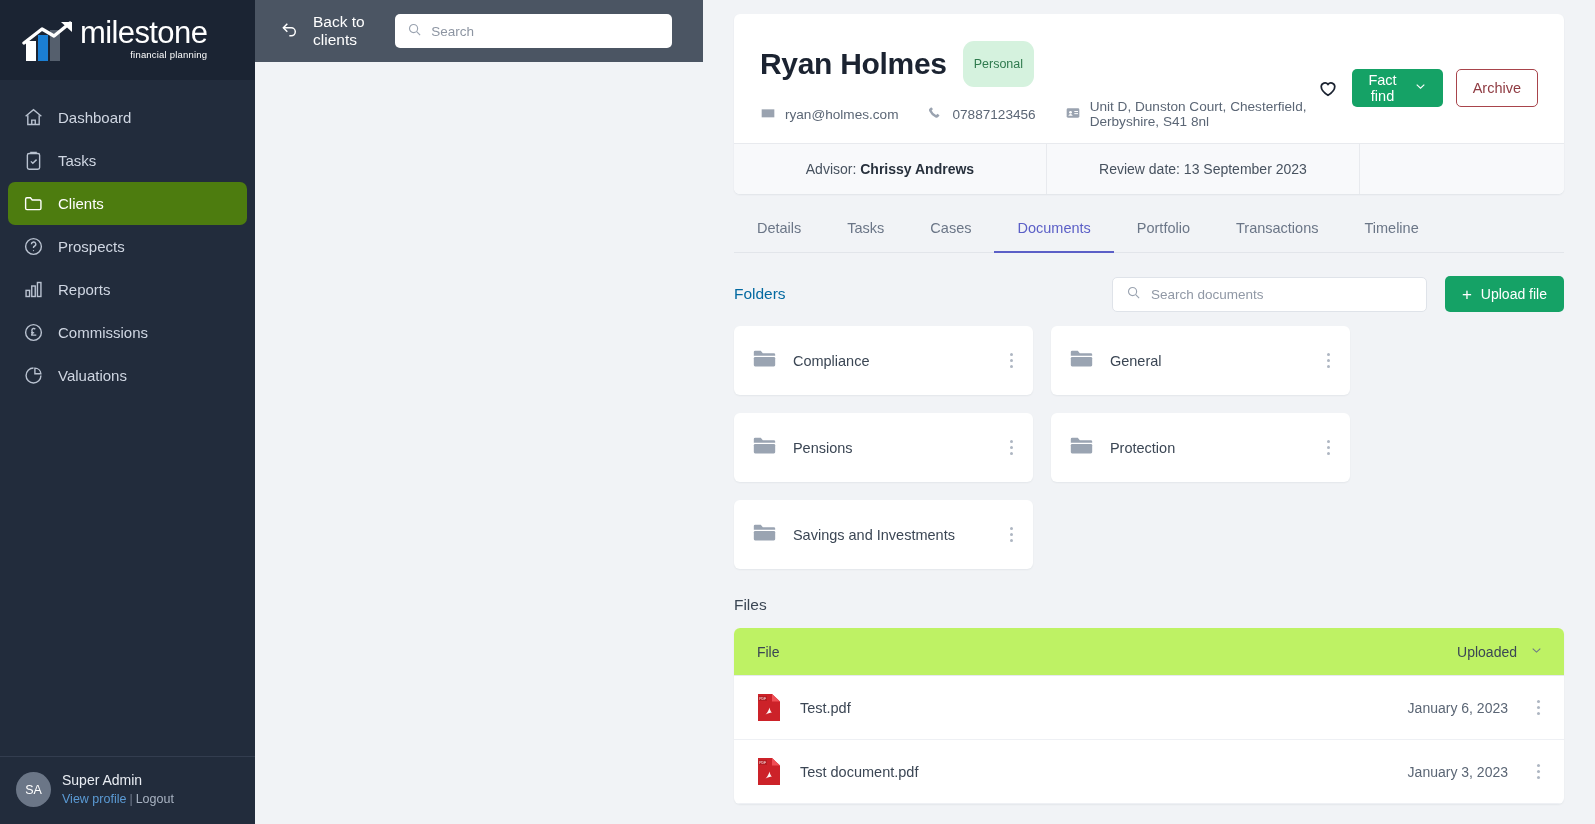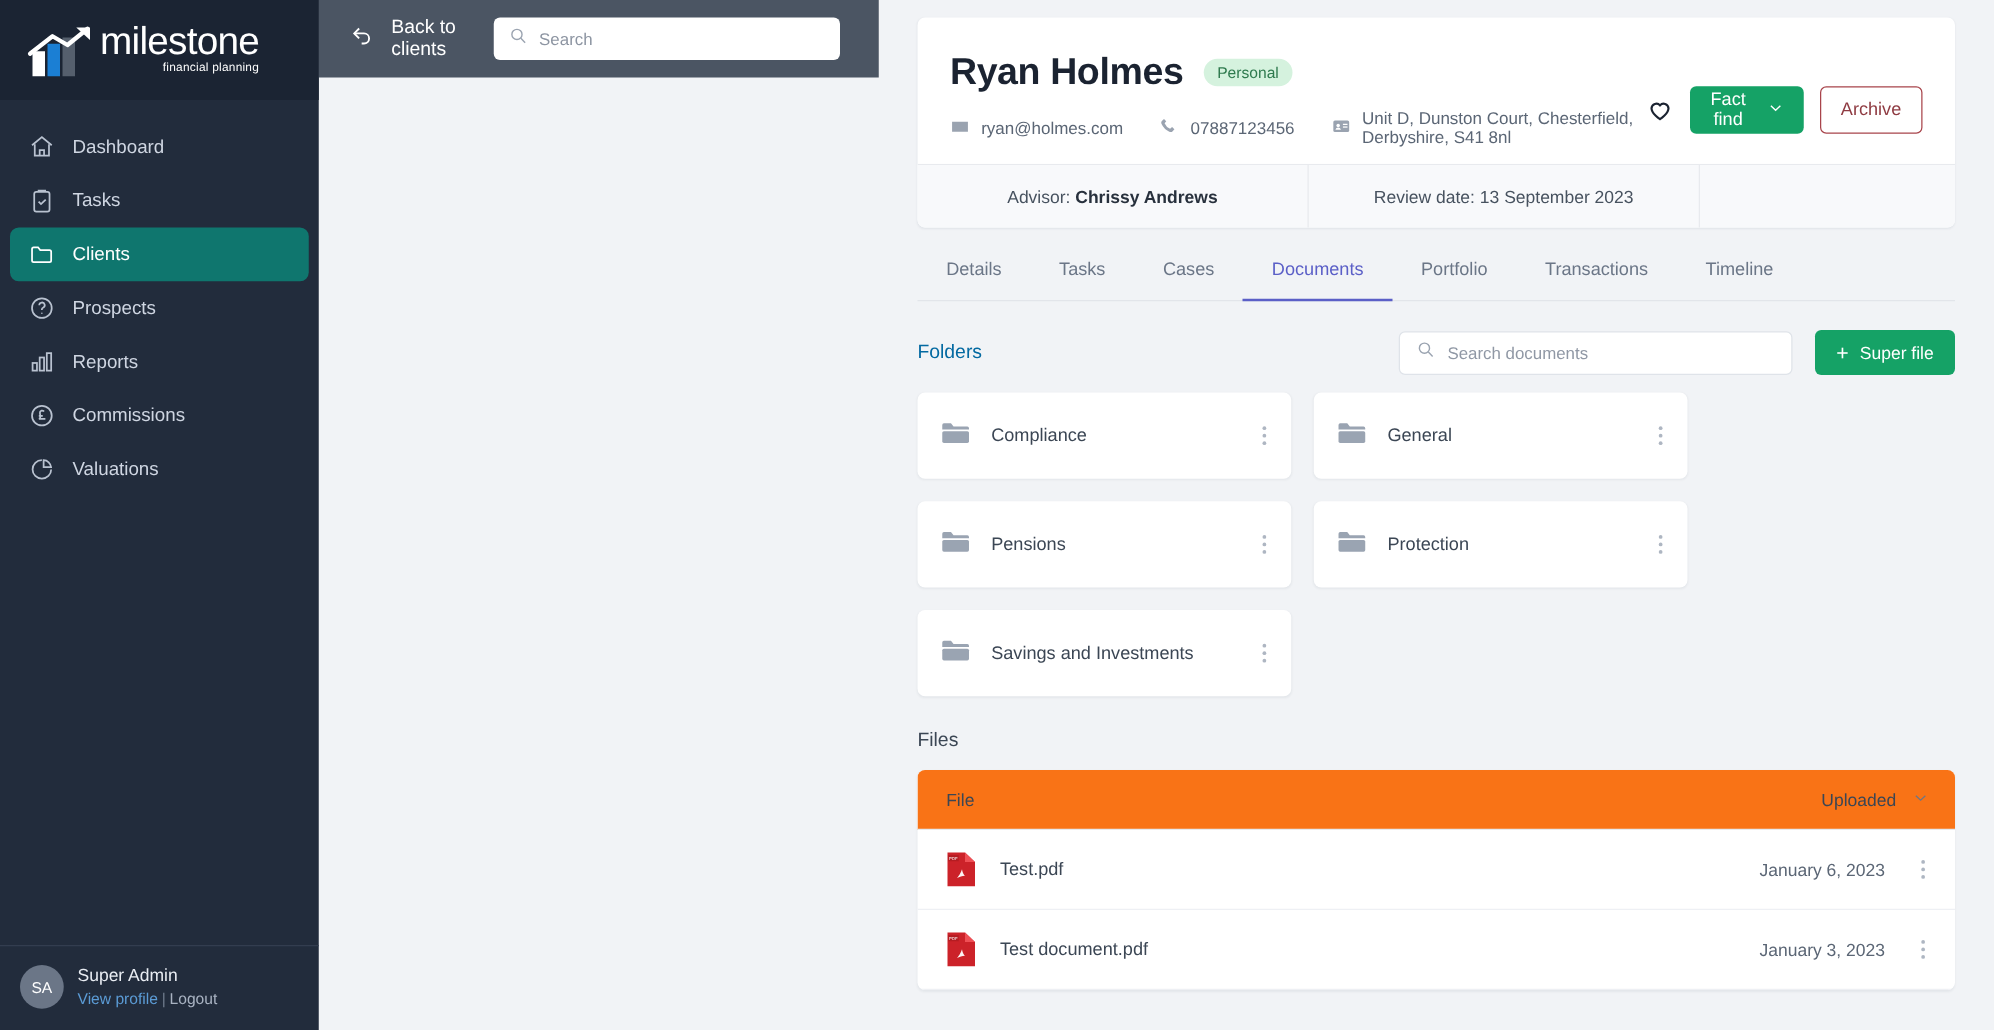--- a/index.html
+++ b/index.html
@@ -34,21 +34,21 @@
     letter-spacing: 0.2px; margin-top: 1px;
   }
 
   .nav { margin-top: 16px; flex: 1; }
   .nav-item {
     display: flex; align-items: center; gap: 14px;
     height: 43px; margin: 0 8px; padding-left: 14px;
     border-radius: 7px; cursor: pointer;
     color: #cfd6e2; font-size: 15px;
   }
-  .nav-item.active { background: #0f766e; color: #ffffff; }
+  .nav-item.active { background: #4d7c0f; color: #ffffff; }
   .nav-item .ico { width: 22px; height: 22px; display: flex; align-items: center; justify-content: center; flex: 0 0 22px; }
   .nav-item .ico svg { width: 21px; height: 21px; stroke: #b9c2d0; fill: none; stroke-width: 1.6; }
   .nav-item.active .ico svg { stroke: #ffffff; }
   .nav-label { white-space: nowrap; }
 
   .user-box {
     border-top: 1px solid #333d4f;
     padding: 14px 0 16px 16px;
     display: flex; align-items: center; gap: 11px;
   }
@@ -87,21 +87,21 @@
   
   .client-card {
     background: #fff; border-radius: 6px; margin-top: 14px;
     box-shadow: 0 1px 2px rgba(20,30,50,.07);
   }
   .client-top { padding: 27px 26px 14px 26px; display: flex; justify-content: space-between; align-items: flex-start; }
   .client-name-row { display: flex; align-items: center; gap: 16px; }
   .client-name { font-size: 30px; color: #1b2331; font-weight: 700; letter-spacing: -0.3px; }
   .badge {
     background: #d5f2de; color: #2f7a4e; font-size: 12.5px;
-    padding: 4px 11px; border-radius: 11px;
+    padding: 16px 11px; border-radius: 11px;
   }
   .contact-row { display: flex; align-items: center; gap: 29px; margin-top: 12px; }
   .contact { display: flex; align-items: center; gap: 9px; color: #5b6675; font-size: 13.6px; }
   .contact svg { width: 16px; height: 16px; fill: #9aa3b0; }
   .actions { display: flex; align-items: center; gap: 13px; padding-top: 28px; }
   .heart { width: 22px; height: 22px; cursor: pointer; }
   .heart svg { width: 22px; height: 22px; stroke: #1b2331; fill: none; stroke-width: 1.9; }
   .btn-fact {
     background: #15a266; color: #fff; border: 0; border-radius: 5px;
     height: 38px; padding: 0 16px; font-size: 14.5px; cursor: pointer;
@@ -158,21 +158,21 @@
   .kebab i { width: 3px; height: 3px; border-radius: 50%; background: #aeb6c2; display: block; }
 
   
   .files-title { font-size: 15.5px; color: #3b4654; margin-top: 27px; }
   .files-table {
     background: #fff; border-radius: 6px; margin-top: 14px;
     box-shadow: 0 1px 2px rgba(20,30,50,.06); overflow: hidden;
   }
   .fhead {
     display: flex; align-items: center; height: 48px;
-    background: #f97316; border-bottom: 1px solid #e6e9ee;
+    background: #bef264; border-bottom: 1px solid #e6e9ee;
     padding: 0 21px 0 23px; font-size: 14px; color: #3b4654;
   }
   .fhead .c1 { flex: 1; }
   .fhead .c2 { display: flex; align-items: center; gap: 13px; cursor: pointer; }
   .fhead .c2 svg { width: 13px; height: 13px; stroke: #6b7687; fill: none; stroke-width: 1.9; }
   .frow {
     display: flex; align-items: center; height: 64px;
     border-bottom: 1px solid #eef0f4; padding: 0 21px 0 23px;
   }
   .frow .c1 { flex: 1; display: flex; align-items: center; gap: 19px; }
@@ -402,21 +402,21 @@
             <span>
               <svg viewBox="0 0 24 24">
                   <circle cx="10.5" cy="10.5" r="6.5"></circle>
                   <path d="M15.5 15.5 21 21"></path>
                 </svg>
             </span>
             <input type="text" placeholder="Search documents" style="">
           </div>
           <button class="btn-upload">
             <span class="plus">+</span>
-            <span>Super file</span>
+            <span>Upload file</span>
           </button>
         </div>
       </div>
 
       <div class="folder-grid">
         <div class="folder-card">
           <span class="folder-ico">
             <svg viewBox="0 0 24 24">
                 <path d="M2.5 6.2a1.2 1.2 0 0 1 1.2-1.2h5l1.8 2.3h9.8A1.2 1.2 0 0 1 21.5 8.5v1H2.5z"></path>
                 <rect x="2.5" y="10.6" width="19" height="8.4" rx="1.2"></rect>

